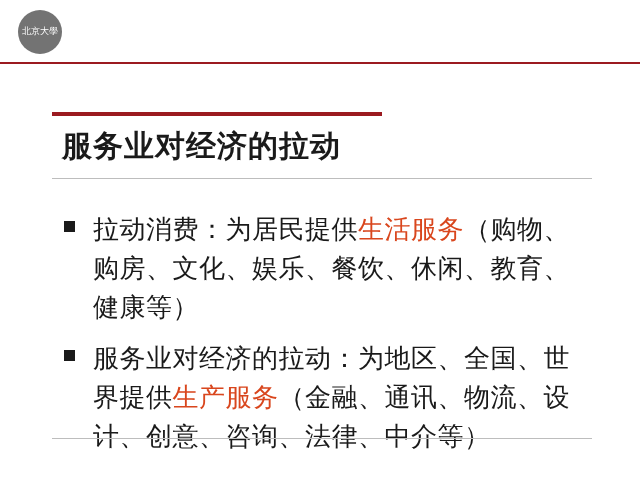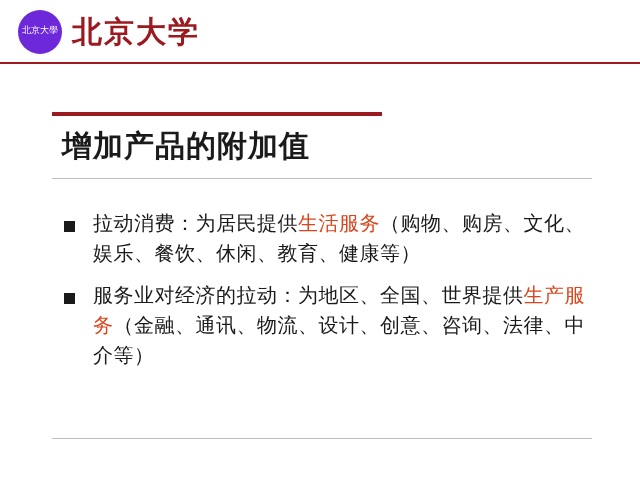--- a/index.html
+++ b/index.html
@@ -26,26 +26,26 @@
     left: 18px;
     top: 8px;
     display: flex;
     align-items: center;
     height: 48px;
   }
   .logo-seal {
     width: 44px;
     height: 44px;
     border-radius: 50%;
-    background: #6d28d9;
+    background: #737373;
     color: #ffffff;
     display: flex;
     align-items: center;
     justify-content: center;
-    font-family: Liberation Mono, monospace;
+    font-family: Liberation Serif, serif;
     font-size: 9px;
     line-height: 1.05;
     text-align: center;
     letter-spacing: 0px;
     box-sizing: border-box;
     padding: 3px;
   }
   .logo-text {
     margin-left: 10px;
     color: #9b1a20;
@@ -107,22 +107,22 @@
   .bullet-marker {
     flex: 0 0 auto;
     width: 11px;
     height: 11px;
     background: #1a1a1a;
     margin-top: 11px;
     margin-right: 18px;
   }
   .bullet-text {
     flex: 1 1 auto;
-    font-family: Liberation Mono, monospace;
-    font-size: 20px;
+    font-family: Liberation Sans, sans-serif;
+    font-size: 26px;
     line-height: 1.5;
     color: #1a1a1a;
     letter-spacing: 0.5px;
   }
   .hl {
     color: #d9461d;
   }
   
   .footer-rule {
     position: absolute;
@@ -133,27 +133,26 @@
     background: #bdbdbd;
   }
 </style>
 </head>
 <body>
 
 <div class="slide">
 
   <div class="logo-area">
     <div class="logo-seal">北京大學</div>
-    <div class="logo-text">北京大学</div>
   </div>
 
   <div class="header-rule"></div>
 
   <div class="title-bar"></div>
-  <div class="slide-title">增加产品的附加值</div>
+  <div class="slide-title">服务业对经济的拉动</div>
   <div class="title-line"></div>
 
   <div class="body">
 
     <div class="bullet">
       <span class="bullet-marker"></span>
       <span class="bullet-text"><span>拉动消费：为居民提供</span><span class="hl">生活服务</span><span>（购物、购房、文化、娱乐、餐饮、休闲、教育、健康等）</span></span>
     </div>
 
     <div class="bullet">

